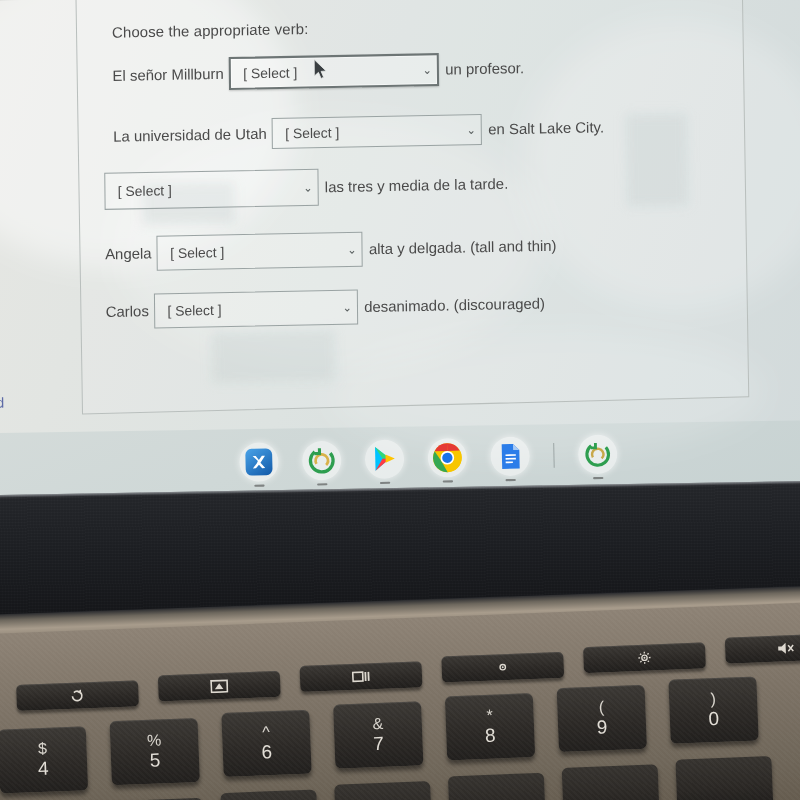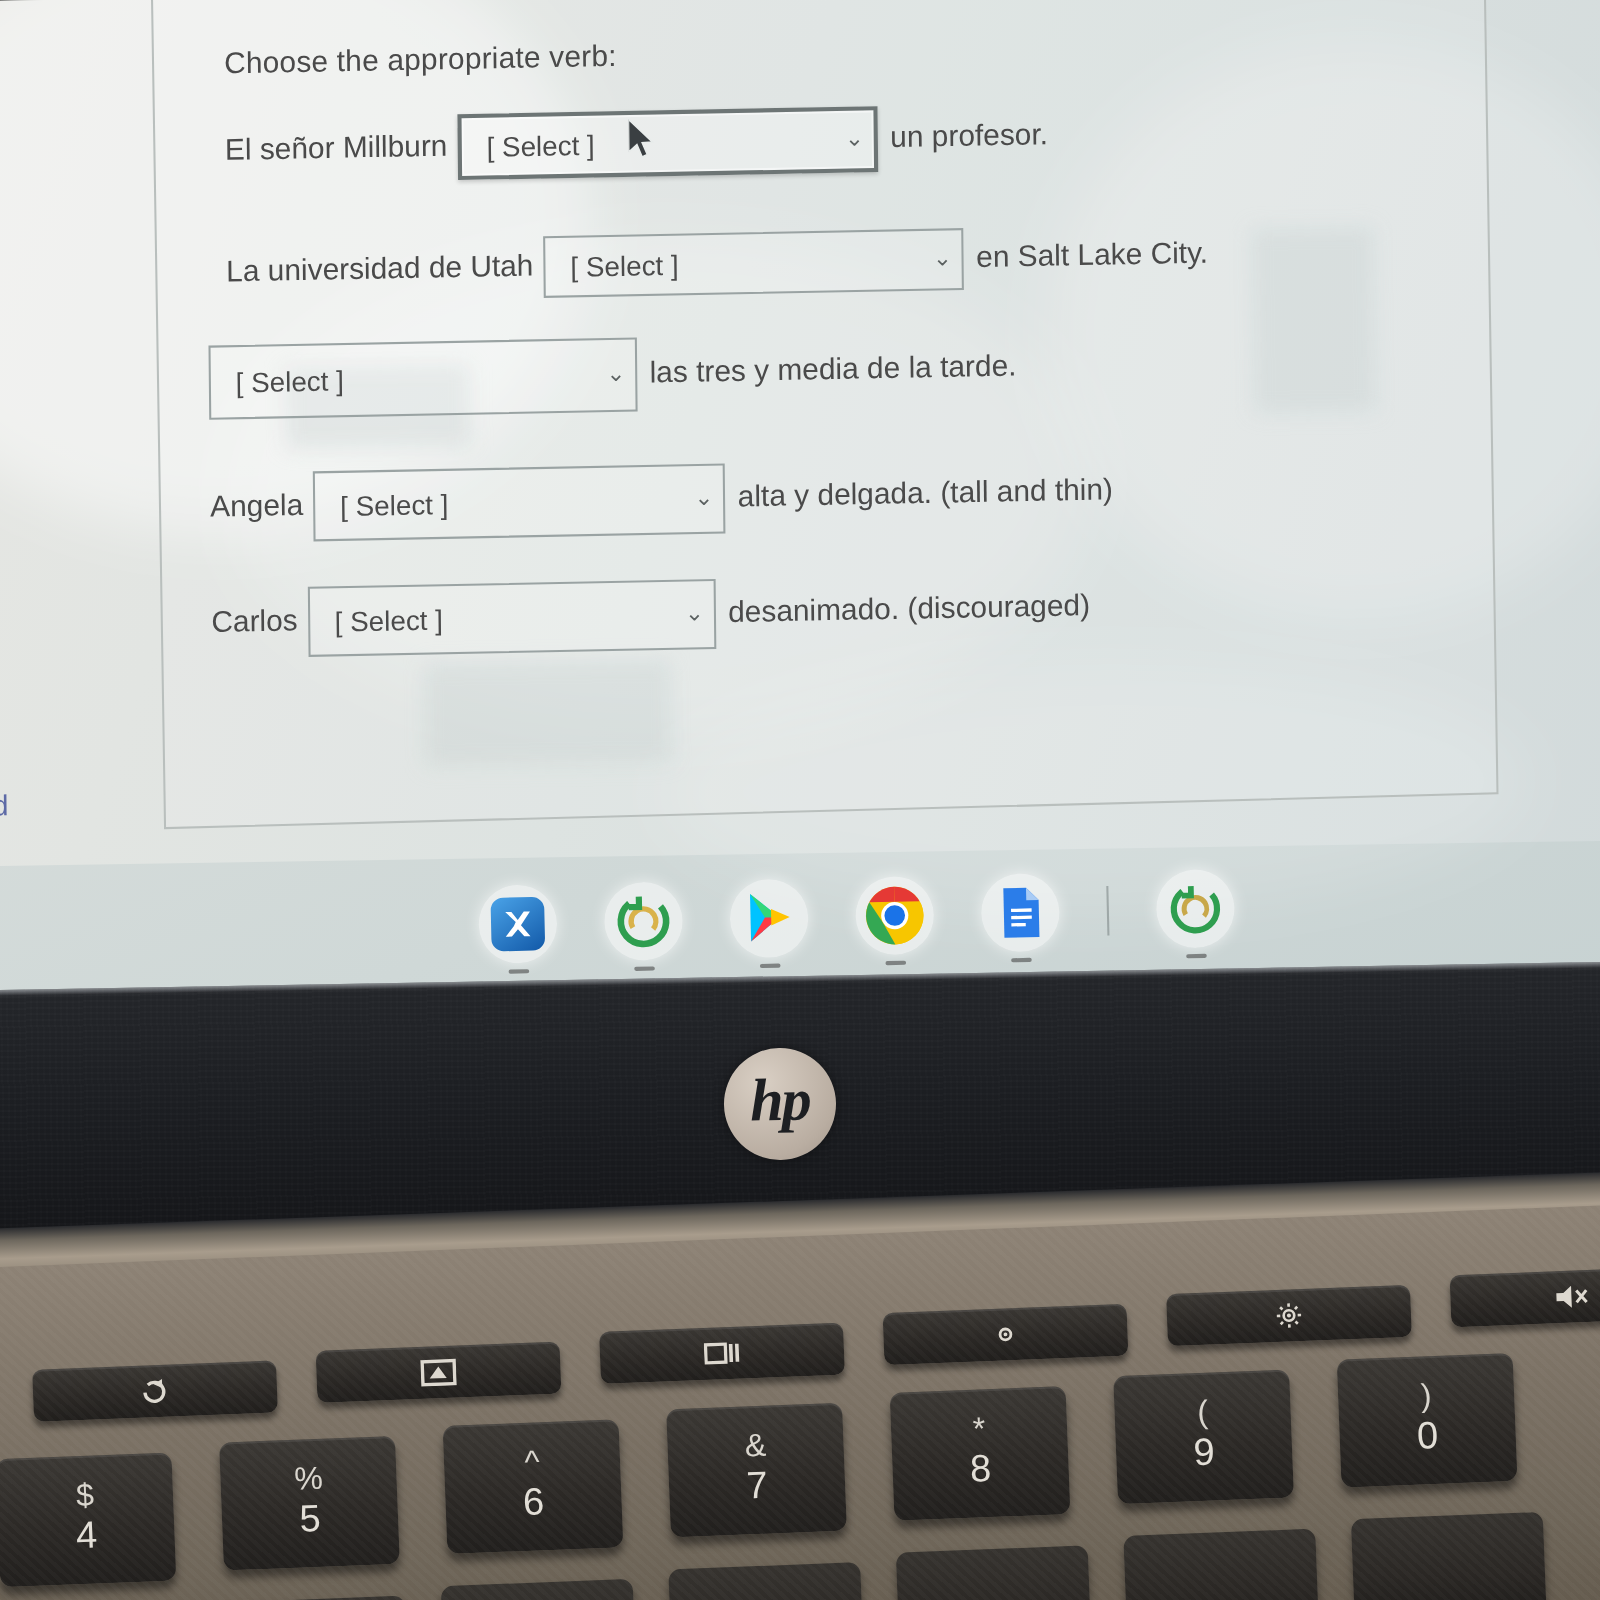--- a/index.html
+++ b/index.html
@@ -417,23 +417,20 @@
             <path d="M12 3 L12 7.5 L7.5 7.5" fill="none" stroke="#2e9e4f" stroke-width="2.8"></path>
           </svg>
         </div>
       </div>
 
     </div>
   </div>
 
   <div id="bezel">
     <div id="bezel-noise"></div>
-  </div>
-  <div id="hp-logo">
-    <span>hp</span>
   </div>
 
   <div id="hinge"></div>
 
   <div id="deck">
     <div class="keys-layer">
 
       <div class="fkey" style="left:48px;  top:52px;  width:122px; height:26px;">
         <svg class="fi" viewBox="0 0 18 16">
           <path d="M3.2 8.6 A5.4 5.4 0 1 0 5 4.4" fill="none" stroke="#ddd8cf" stroke-width="1.9"></path>

